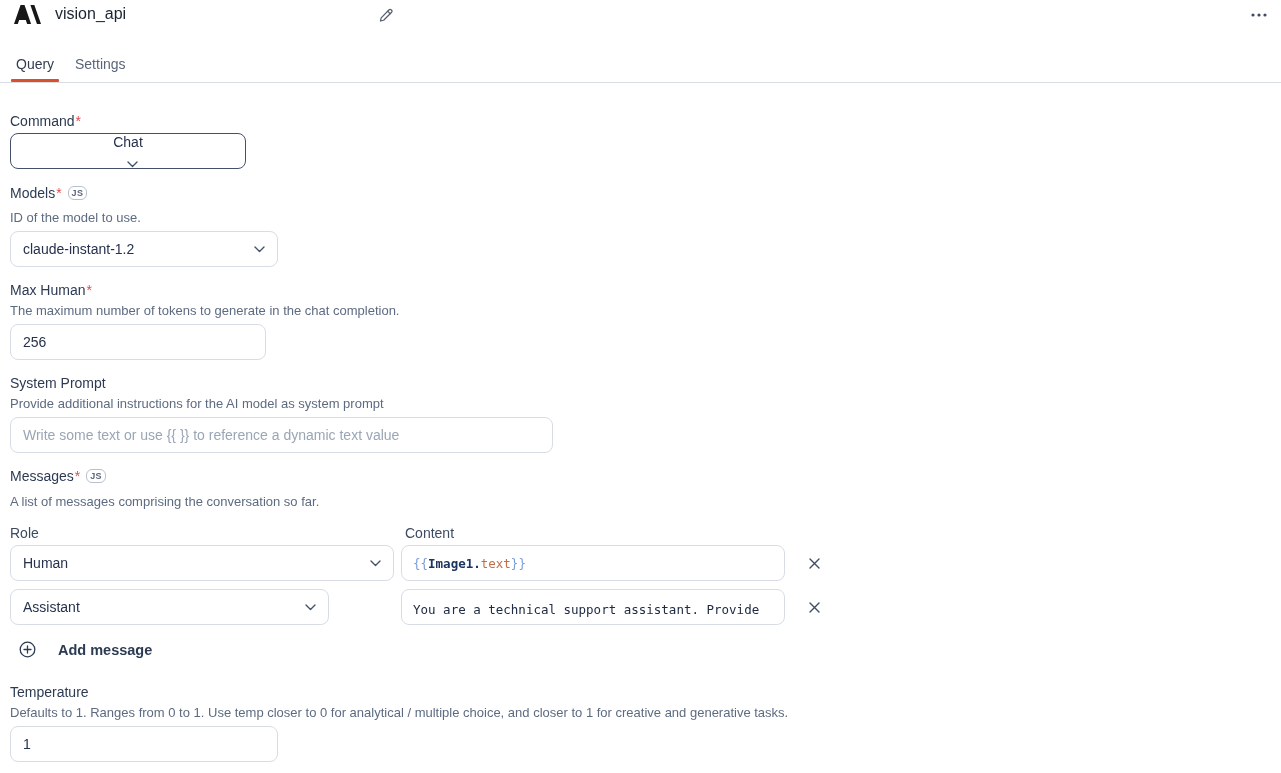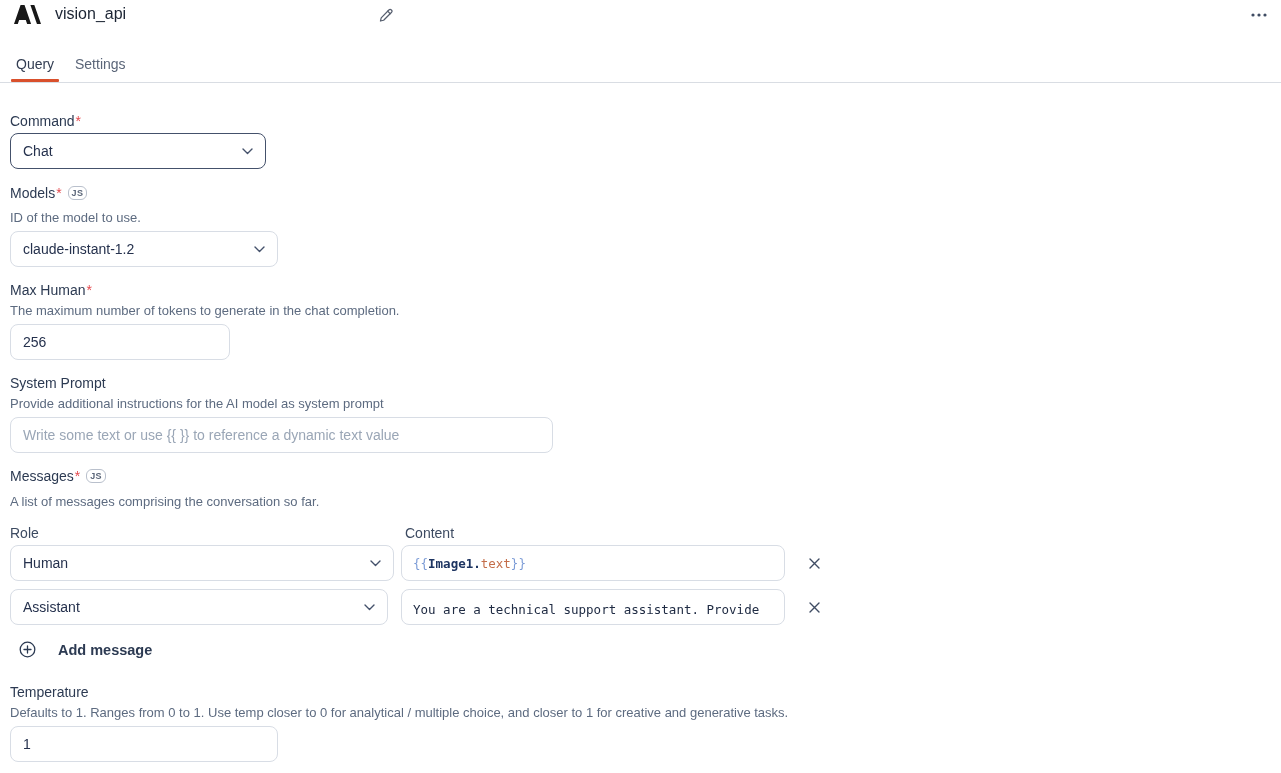--- a/index.html
+++ b/index.html
@@ -100,21 +100,21 @@
 
   <div class="tabbar">
     <div class="tab query">Query</div>
     <div class="tab settings">Settings</div>
     <div class="tab-underline"></div>
   </div>
 
   <div class="label" style="top:113px;">
     <span>Command</span><span class="req">*</span>
   </div>
-  <div class="control focused" style="left:10px; top:133px; width:256px;">
+  <div class="control focused" style="left:10px; top:133px; width:236px;flex-direction:column;">
     <span class="sel-text">Chat</span>
     <span class="chev">
       <svg width="11" height="7" viewBox="0 0 11 7" fill="none" stroke="#44516b" stroke-width="1.4" stroke-linecap="round" stroke-linejoin="round">
           <path d="M1 1 L5.5 5.5 L10 1"></path>
         </svg>
     </span>
   </div>
 
   <div class="label" style="top:185px;">
     <span>Models</span><span class="req">*</span><span class="js-badge">JS</span>
@@ -126,21 +126,21 @@
       <svg width="11" height="7" viewBox="0 0 11 7" fill="none" stroke="#44516b" stroke-width="1.4" stroke-linecap="round" stroke-linejoin="round">
           <path d="M1 1 L5.5 5.5 L10 1"></path>
         </svg>
     </span>
   </div>
 
   <div class="label" style="top:282px;">
     <span>Max Human</span><span class="req">*</span>
   </div>
   <div class="desc" style="top:303px;">The maximum number of tokens to generate in the chat completion.</div>
-  <input class="text-input" style="left: 10px; top: 324px; width: 220px;" type="text" value="256">
+  <input class="text-input" style="left: 10px; top: 324px; width: 256px;" type="text" value="256">
 
   <div class="label" style="top:375px;">System Prompt</div>
   <div class="desc" style="top:396px;">Provide additional instructions for the AI model as system prompt</div>
   <input class="text-input" style="left: 10px; top: 417px; width: 543px;" type="text" placeholder="Write some text or use {{ }} to reference a dynamic text value">
 
   <div class="label" style="top:468px;">
     <span>Messages</span><span class="req">*</span><span class="js-badge">JS</span>
   </div>
   <div class="desc" style="top:494px;">A list of messages comprising the conversation so far.</div>
 
@@ -163,21 +163,21 @@
       <span class="tok-brace">}}</span>
   </div>
   <div class="remove-btn" style="left:804px; top:553px;">
     <span>
       <svg width="11" height="11" viewBox="0 0 11 11" stroke="#3f4c63" stroke-width="1.4" stroke-linecap="round">
           <path d="M1 1 L10 10 M10 1 L1 10"></path>
         </svg>
     </span>
   </div>
 
-  <div class="control" style="left:10px; top:589px; width:378px;">
+  <div class="control" style="left:10px; top:589px; width:319px;">
     <span class="sel-text">Assistant</span>
     <span class="chev">
       <svg width="11" height="7" viewBox="0 0 11 7" fill="none" stroke="#44516b" stroke-width="1.4" stroke-linecap="round" stroke-linejoin="round">
           <path d="M1 1 L5.5 5.5 L10 1"></path>
         </svg>
     </span>
   </div>
   <div class="code-box multi" style="left:401px; top:589px; width:384px;">You are a technical support assistant. Provide clear and detailed solutions to customers requests.</div>
   <div class="remove-btn" style="left:804px; top:597px;">
     <span>

